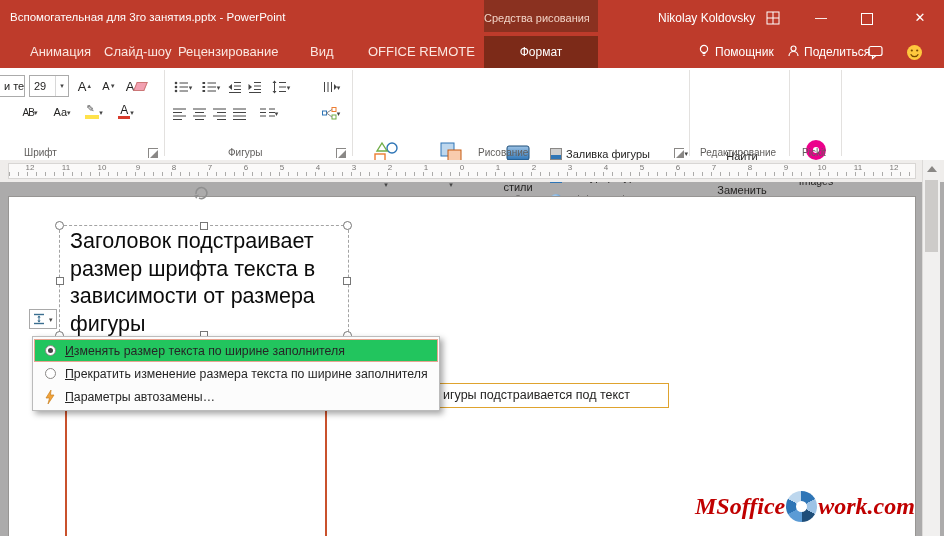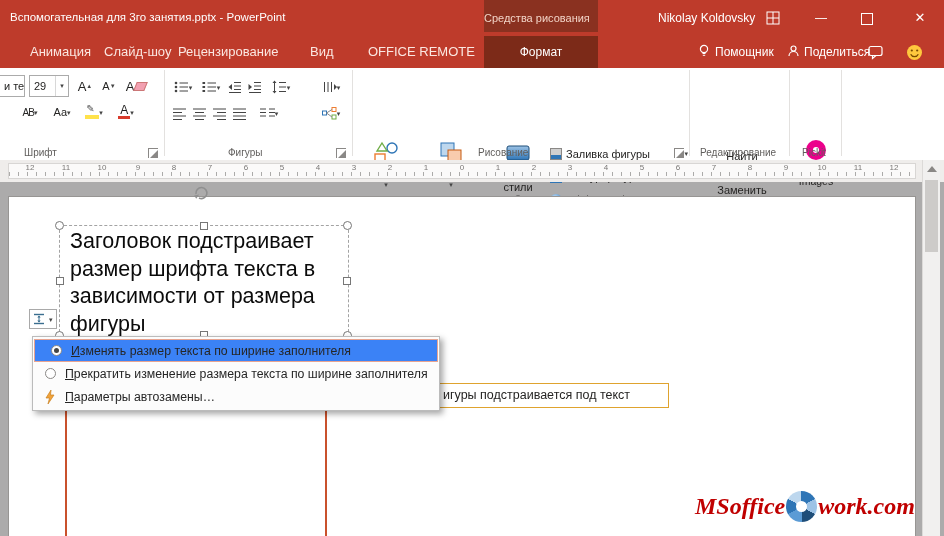--- a/index.html
+++ b/index.html
@@ -90,21 +90,21 @@
              font-family:"Liberation Serif",serif;font-style:italic;font-weight:bold;font-size:24px;color:#C00000;white-space:nowrap;}
   .wm-logo{width:31px;height:31px;border-radius:50%;margin:0 1px;
            background:conic-gradient(#2E75B6 0 60deg,#9DC3E6 0 120deg,#1F4E79 0 180deg,#5B9BD5 0 240deg,#2E75B6 0 300deg,#BDD7EE 0 360deg);
            position:relative;}
   .wm-logo::after{content:"";position:absolute;left:10px;top:10px;width:11px;height:11px;border-radius:50%;background:#fff;}
 
   
   .menu{position:absolute;left:32px;top:336px;width:406px;background:#FCFCFC;border:1px solid #BBBBBB;
         box-shadow:3px 3px 6px rgba(0,0,0,0.35);padding:2px 0;z-index:40;}
   .mi{height:23px;display:flex;align-items:center;border:1px solid transparent;box-sizing:border-box;margin:0 1px;}
-  .mi.selected{background:#3b82f6;border-color:#E8A491;padding-left:6px;}
+  .mi.selected{background:#22c55e;border-color:#E8A491;}
   .mi .ic-col{width:30px;display:flex;justify-content:center;}
   .mi-label{display:inline-block;font-size:12.3px;color:#262626;white-space:nowrap;}
   .mi-label::first-letter{text-decoration:underline;}
   .radio{width:11px;height:11px;border:1px solid #8A8886;border-radius:50%;box-sizing:border-box;position:relative;background:#fff;}
   .radio.on::after{content:"";position:absolute;left:2px;top:2px;width:5px;height:5px;border-radius:50%;background:#454545;}
 
   
   .scrollbar{position:absolute;left:922px;top:160px;width:18px;height:376px;background:#F1F0EF;border-left:1px solid #DCDAD8;box-sizing:border-box;}
   .sb-up{position:absolute;left:4px;top:6px;width:0;height:0;border-left:5px solid transparent;border-right:5px solid transparent;border-bottom:6px solid #8A8886;}
   .sb-thumb{position:absolute;left:2px;top:20px;width:13px;height:72px;background:#CDCBC9;}

